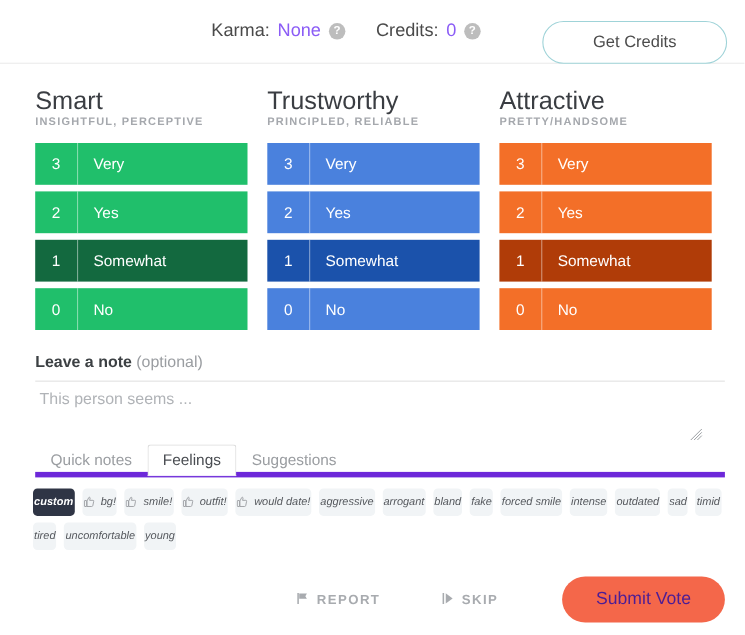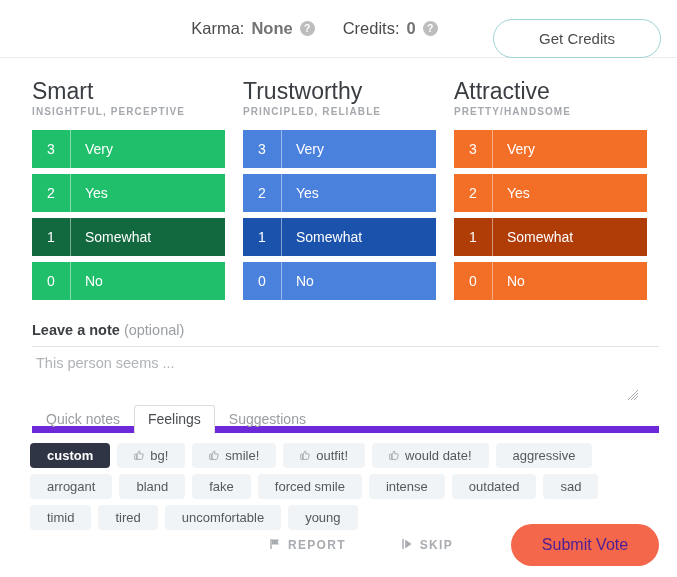--- a/index.html
+++ b/index.html
@@ -29,21 +29,21 @@
     gap: 28px;
     margin-right: 48px;
   }
   .stat {
     display: flex;
     align-items: center;
     gap: 7px;
     font-size: 16.5px;
     color: #4a4a4a;
   }
-  .stat .val { color: #737373; font-weight: bold; }
+  .stat .val { color: #8b5cf6; font-weight: normal; }
   .stat .lbl { color: #4a4a4a; }
   .qmark {
     width: 15px; height: 15px;
     border-radius: 50%;
     background: #bdbdbd;
     color: #ffffff;
     font-size: 10.5px;
     line-height: 15px;
     text-align: center;
     font-weight: bold;
@@ -141,22 +141,22 @@
     width: 12px;
     height: 12px;
     pointer-events: none;
   }
   .note-box { position: relative; }
 
   
   .tabs-wrap { padding: 6px 18px 0 32px; }
   .tabs {
     display: flex;
-    align-items: flex-start;
-    border-bottom: 7px solid #6d28d9;
+    align-items: center;
+    border-bottom: 5px solid #6d28d9;
     height: 28px;
   }
   .tab {
     font-size: 14px;
     padding: 5px 13px 6px 13px;
     color: #9a9da1;
     cursor: pointer;
     border: 1px solid transparent;
     border-bottom: none;
     line-height: 16px;
@@ -174,29 +174,30 @@
   
   .chips {
     padding: 10px 18px 0 30px;
     display: flex;
     flex-wrap: wrap;
     gap: 6px 7px;
   }
   .chip {
     background: #f1f4f6;
     color: #55585d;
-    font-size: 13px;
+    font-size: 10px;
     border-radius: 4px;
-    padding: 5px 17px;
+    padding: 5px 1px;
     cursor: pointer;
     white-space: nowrap;
     display: inline-flex;
     align-items: center;
     gap: 5px;
     line-height: 15px;
+    font-style: italic;
   }
   .chip.custom {
     background: #2f3545;
     color: #ffffff;
     font-weight: bold;
   }
   .thumb { display: inline-block; width: 11px; height: 11px; }
   .thumb svg { display: block; }
 
   

